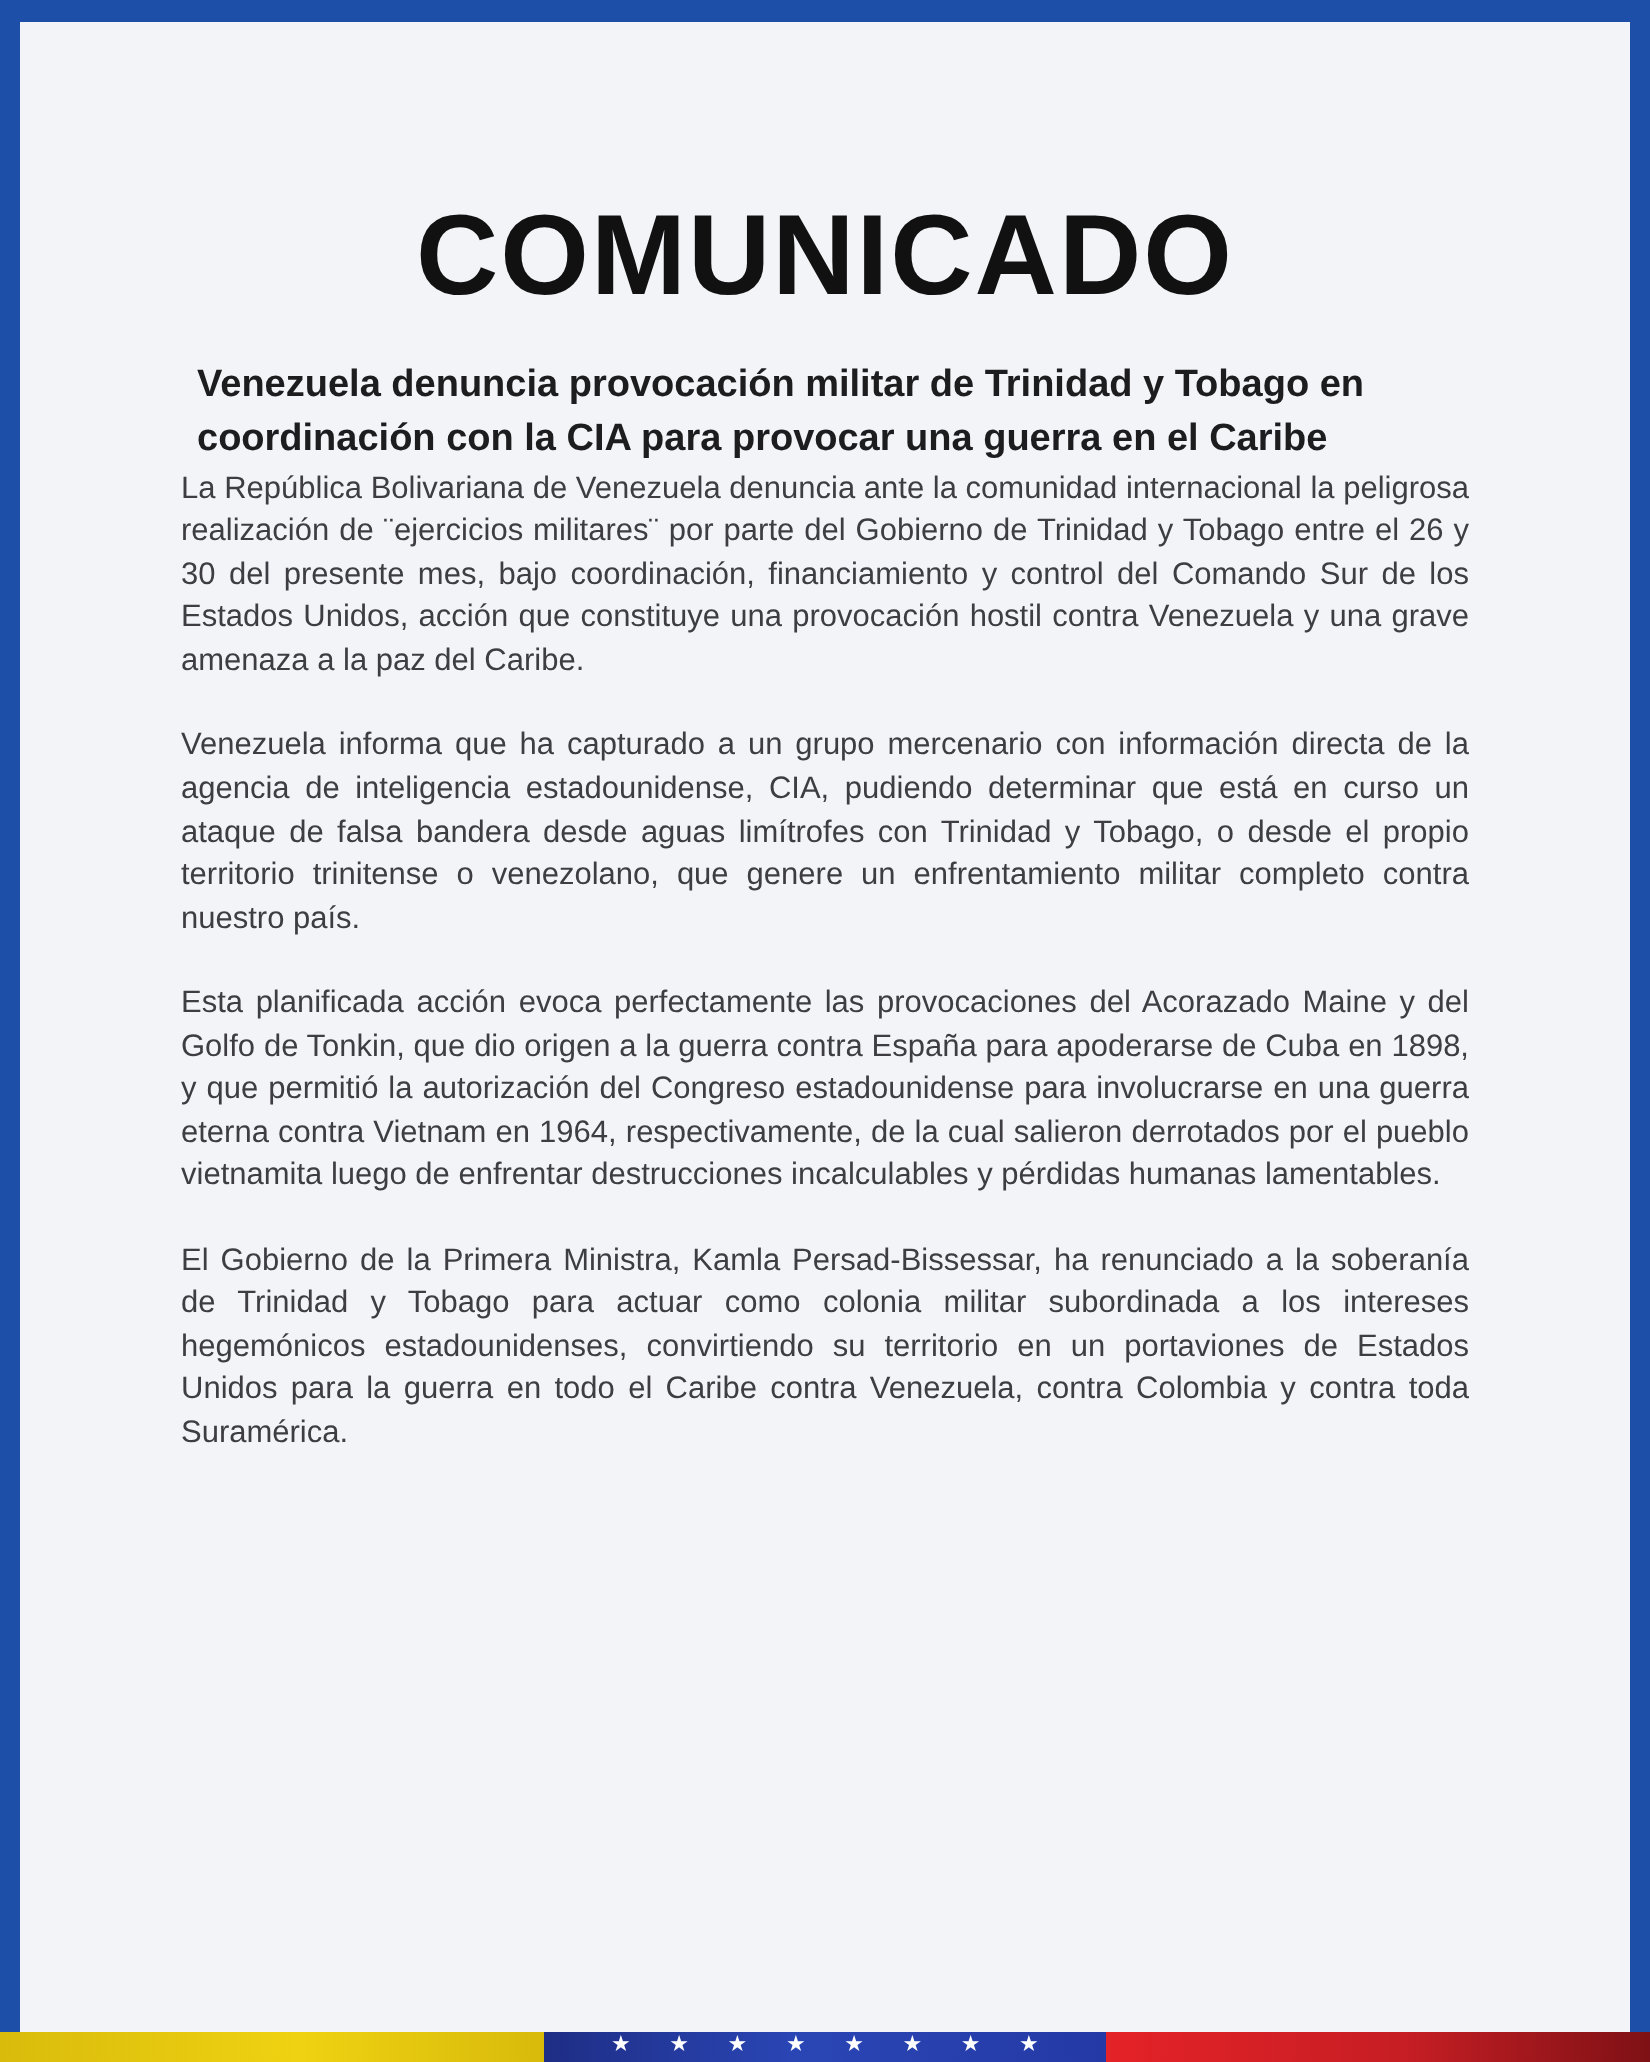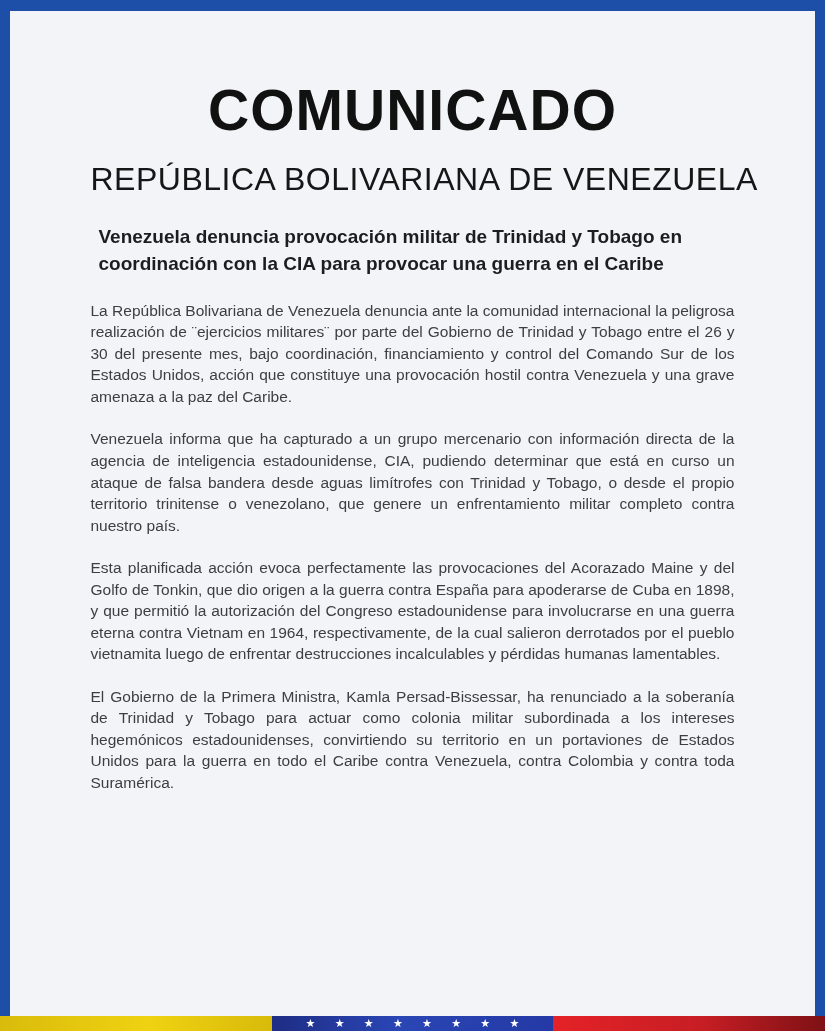--- a/index.html
+++ b/index.html
@@ -17,38 +17,38 @@
     width:825px;height:1031px;position:relative;
     background:var(--border-blue);
     font-family:"Liberation Sans", sans-serif;
     overflow:hidden;
   }
   .paper{
     position:absolute;top:11px;left:10px;right:10px;bottom:15px;
     background:var(--paper);
   }
   .content{
-    width:644px;margin:0 auto;padding-top:70px;
+    width:644px;margin:0 auto;padding-top:88px;
   }
   .title{
     font-size:57px;font-weight:bold;letter-spacing:1px;
     text-align:center;color:var(--ink);
     margin:0 0 14px 0;line-height:1.05;
   }
   .org-line{
     font-size:32px;font-weight:400;letter-spacing:0.5px;
     text-align:center;color:#161616;
     margin:0;line-height:1.5;white-space:nowrap;
   }
   .headline{
     font-size:19px;font-weight:bold;line-height:1.42;
     text-align:left;color:#1d1d1f;
     margin:21px 8px 0 8px;
   }
-  .body-text{margin-top:22px;}
+  .body-text{}
   .body-text p{
     font-size:15.5px;line-height:1.39;color:var(--body-ink);
     text-align:justify;margin:0 0 21px 0;
   }
   .flag-strip{
     position:absolute;left:0;right:0;bottom:0;height:15px;
     display:flex;
   }
   .band{height:100%;}
   .band.yellow{
@@ -70,21 +70,20 @@
     transform:translateY(-0.5px);
   }
 </style>
 </head>
 <body>
 
 <div class="frame">
   <div class="paper">
     <div class="content">
       <h1 class="title">COMUNICADO</h1>
-      <div class="org-line">REPÚBLICA BOLIVARIANA DE VENEZUELA</div>
       <div class="headline">Venezuela denuncia provocación militar de Trinidad y Tobago en coordinación con la CIA para provocar una guerra en el Caribe</div>
       <div class="body-text">
         <p>La República Bolivariana de Venezuela denuncia ante la comunidad internacional la peligrosa realización de ¨ejercicios militares¨ por parte del Gobierno de Trinidad y Tobago entre el 26 y 30 del presente mes, bajo coordinación, financiamiento y control del Comando Sur de los Estados Unidos, acción que constituye una provocación hostil contra Venezuela y una grave amenaza a la paz del Caribe.</p>
         <p>Venezuela informa que ha capturado a un grupo mercenario con información directa de la agencia de inteligencia estadounidense, CIA, pudiendo determinar que está en curso un ataque de falsa bandera desde aguas limítrofes con Trinidad y Tobago, o desde el propio territorio trinitense o venezolano, que genere un enfrentamiento militar completo contra nuestro país.</p>
         <p>Esta planificada acción evoca perfectamente las provocaciones del Acorazado Maine y del Golfo de Tonkin, que dio origen a la guerra contra España para apoderarse de Cuba en 1898, y que permitió la autorización del Congreso estadounidense para involucrarse en una guerra eterna contra Vietnam en 1964, respectivamente, de la cual salieron derrotados por el pueblo vietnamita luego de enfrentar destrucciones incalculables y pérdidas humanas lamentables.</p>
         <p>El Gobierno de la Primera Ministra, Kamla Persad-Bissessar, ha renunciado a la soberanía de Trinidad y Tobago para actuar como colonia militar subordinada a los intereses hegemónicos estadounidenses, convirtiendo su territorio en un portaviones de Estados Unidos para la guerra en todo el Caribe contra Venezuela, contra Colombia y contra toda Suramérica.</p>
       </div>
     </div>
   </div>
 

